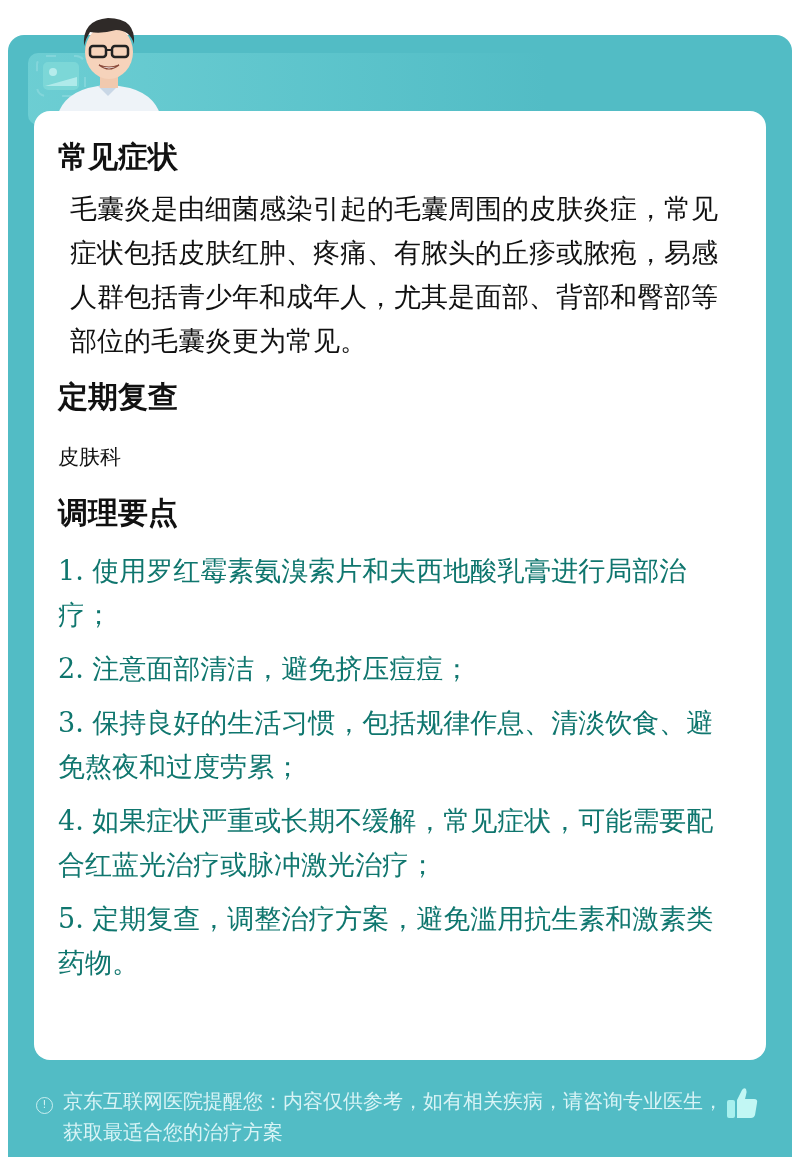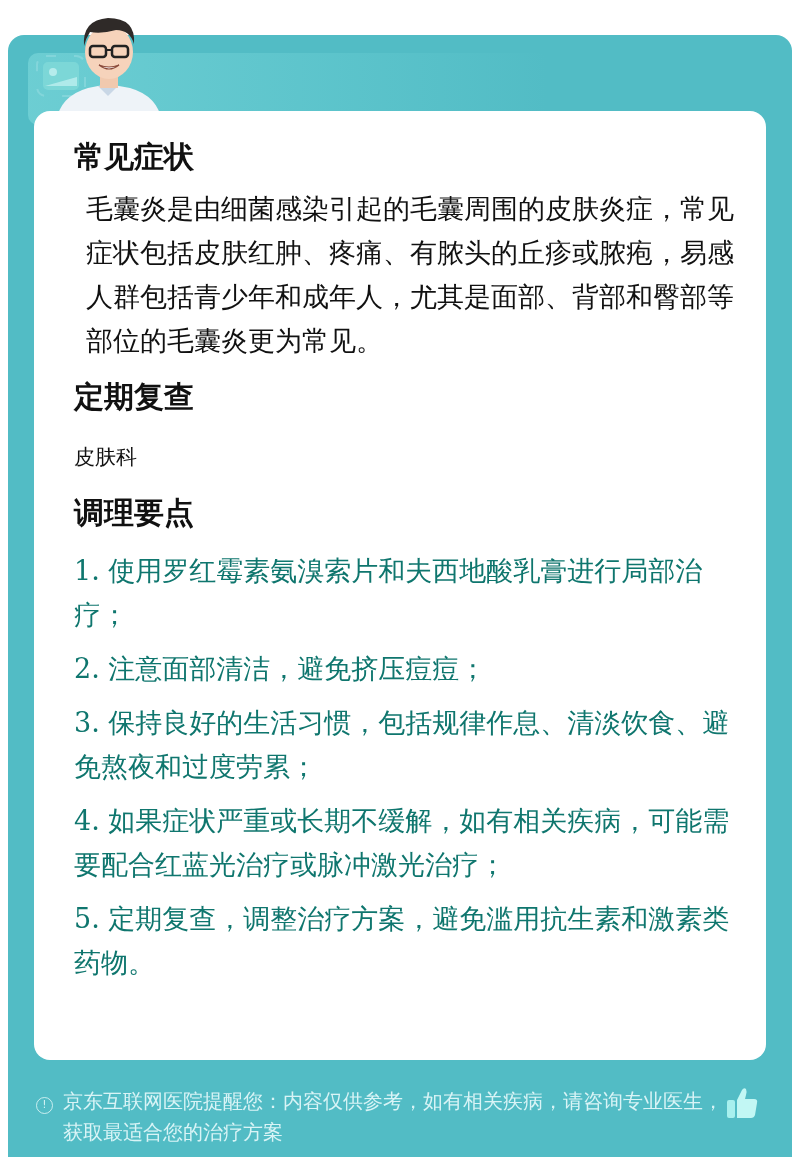--- a/index.html
+++ b/index.html
@@ -22,21 +22,21 @@
   }
   .title {
     position: absolute; left: 146px; top: 20px; color: #ffffff;
     font-size: 28px; font-weight: bold; letter-spacing: 0px;
     text-shadow: 0 1px 2px rgba(0,0,0,0.08);
   }
   .card {
     position: absolute; left: 34px; top: 111px; width: 732px; height: 949px;
     background: #ffffff; border-radius: 16px;
   }
-  .card-inner { padding: 24px 26px 0 40px; }
+  .card-inner { padding: 24px 26px 0 24px; }
   .section-title {
     font-size: 30px; font-weight: bold; color: #111111; margin: 0;
     line-height: 44px;
   }
   .para {
     font-size: 27px; color: #111111; line-height: 44px; margin: 8px 0 0 12px;
   }
   .dept { font-size: 21px; color: #111111; line-height: 44px; margin: 16px 0 10px 0; }
   .list-item {
     font-size: 27px; color: #0f766e; line-height: 44px; margin: 0 0 10px 0;
@@ -93,21 +93,21 @@
     <p class="para">毛囊炎是由细菌感染引起的毛囊周围的皮肤炎症，常见症状包括皮肤红肿、疼痛、有脓头的丘疹或脓疱，易感人群包括青少年和成年人，尤其是面部、背部和臀部等部位的毛囊炎更为常见。</p>
 
     <h2 class="section-title s2">定期复查</h2>
     <div class="dept">皮肤科</div>
 
     <h2 class="section-title s3">调理要点</h2>
     <div class="list">
       <div class="list-item"><span class="list-num">1.</span> <span>使用罗红霉素氨溴索片和夫西地酸乳膏进行局部治疗；</span></div>
       <div class="list-item"><span class="list-num">2.</span> <span>注意面部清洁，避免挤压痘痘；</span></div>
       <div class="list-item"><span class="list-num">3.</span> <span>保持良好的生活习惯，包括规律作息、清淡饮食、避免熬夜和过度劳累；</span></div>
-      <div class="list-item"><span class="list-num">4.</span> <span>如果症状严重或长期不缓解，如有相关疾病，可能需要配合红蓝光治疗或脉冲激光治疗；</span></div>
+      <div class="list-item"><span class="list-num">4.</span> <span>如果症状严重或长期不缓解，常见症状，可能需要配合红蓝光治疗或脉冲激光治疗；</span></div>
       <div class="list-item"><span class="list-num">5.</span> <span>定期复查，调整治疗方案，避免滥用抗生素和激素类药物。</span></div>
     </div>
   </div>
 </div>
 
 <div class="footer">
   <div class="footer-info">!</div>
   <div class="footer-text">京东互联网医院提醒您：内容仅供参考，如有相关疾病，请咨询专业医生，获取最适合您的治疗方案</div>
 </div>
 

